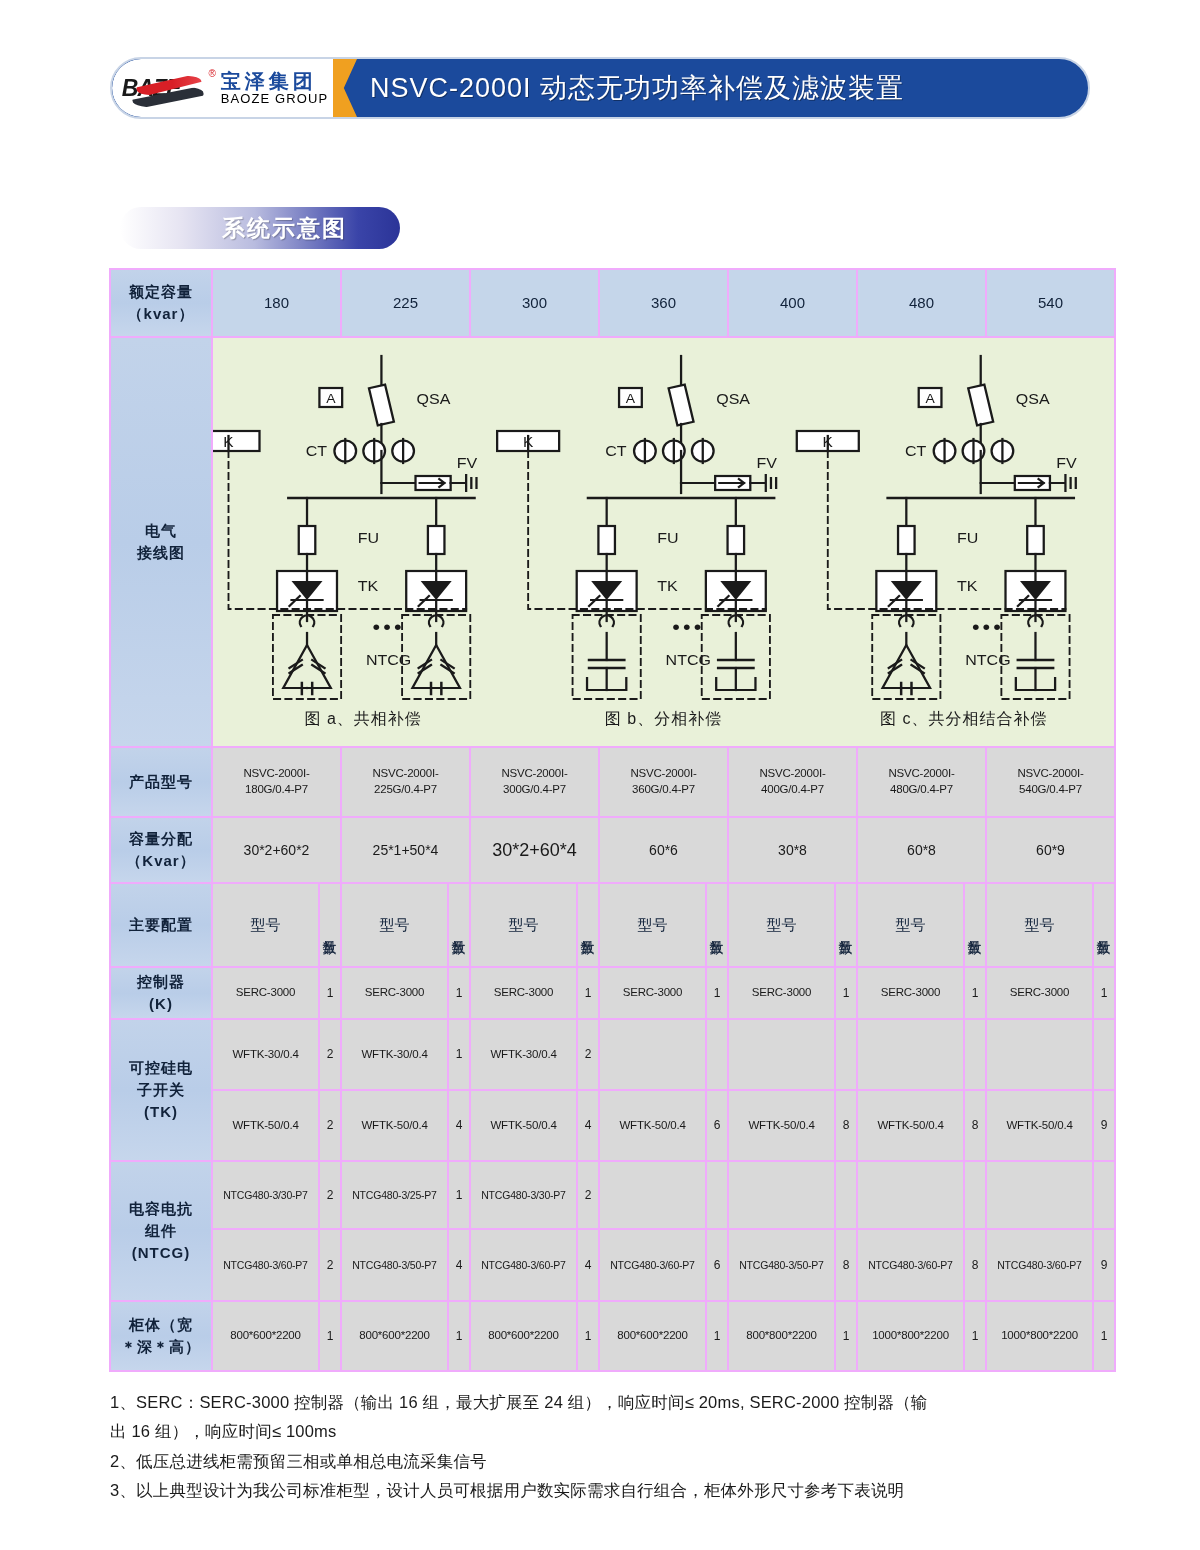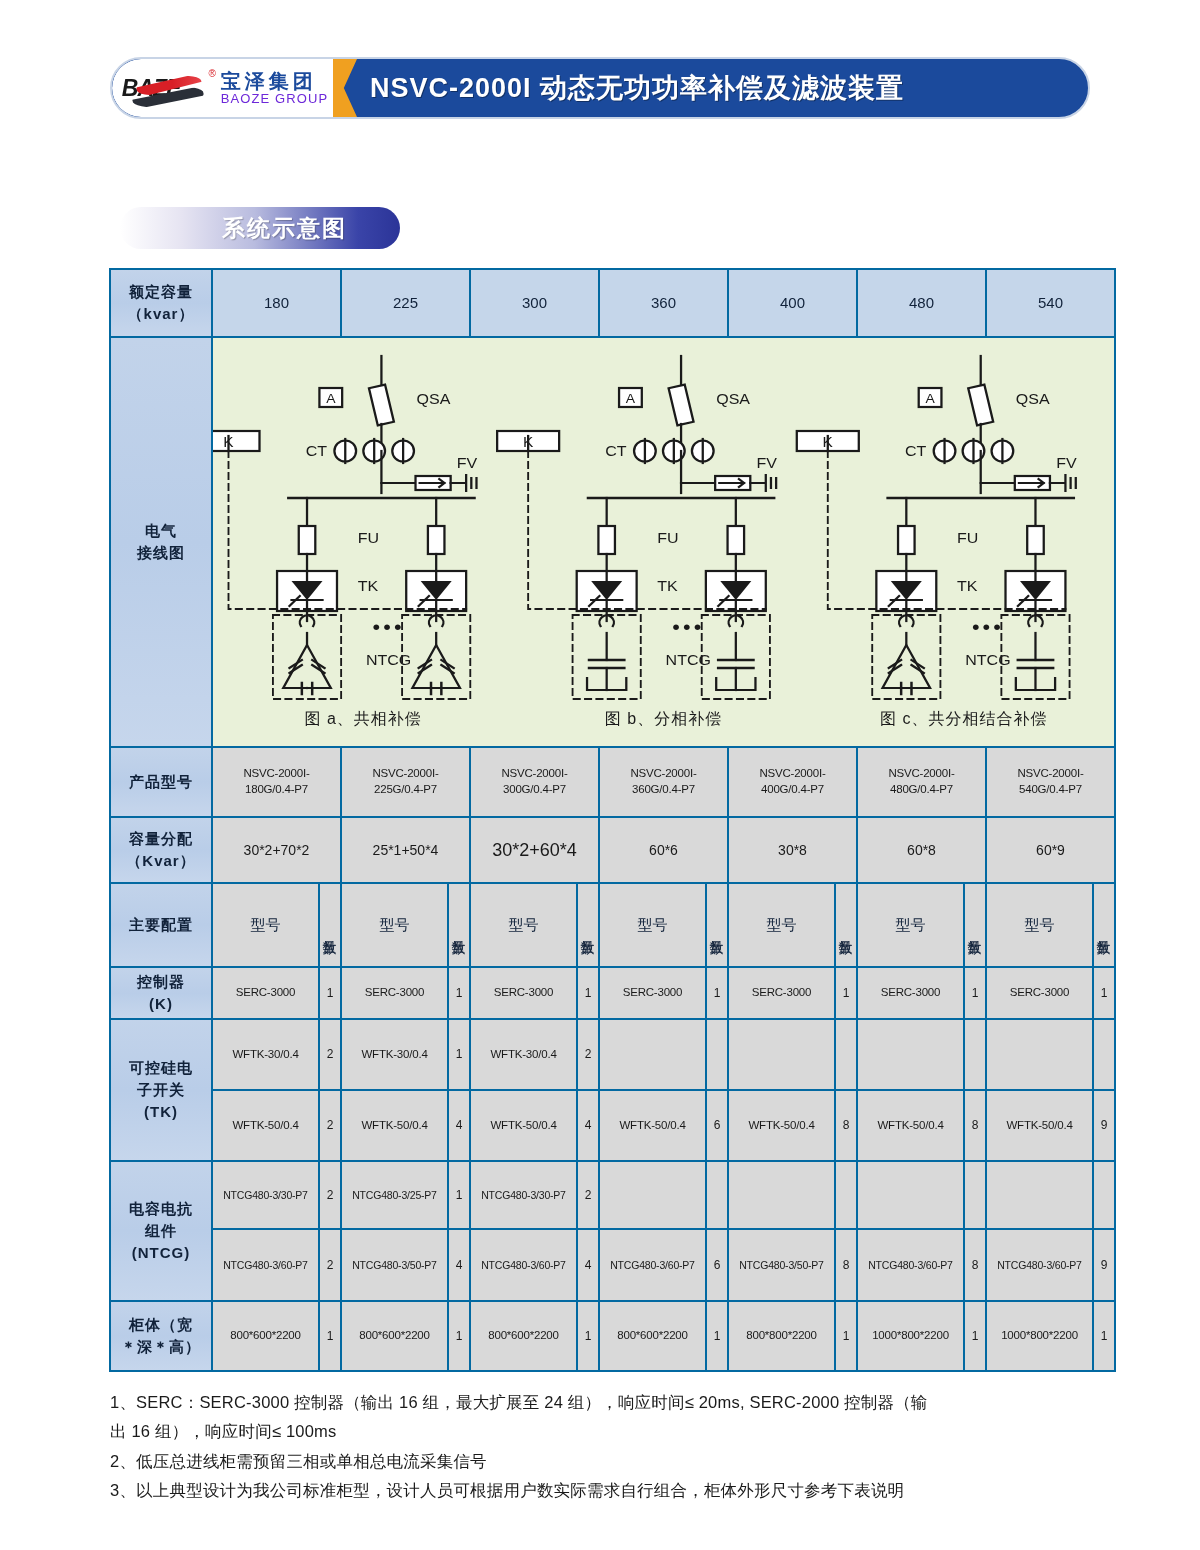--- a/index.html
+++ b/index.html
@@ -53,34 +53,34 @@
   }
   .logo-mark .reg {
     position:absolute; right:-2px; top:0px; font-size:10px; color:#d81f26;
   }
   .logo-text { display:flex; flex-direction:column; line-height:1.05; }
   .logo-cn {
     font-size:20px; font-weight:bold; color:#1b4a9c;
     letter-spacing:4px;
   }
   .logo-en {
-    font-size:13px; color:#6d28d9; letter-spacing:1.1px;
+    font-size:13px; color:#000000; letter-spacing:1.1px;
     font-family:"Liberation Sans", sans-serif;
   }
   .banner-notch {
     width:30px; background:#1b4a9c; position:relative;
   }
   .banner-notch:before {
     content:""; position:absolute; left:-1px; top:0; bottom:0; width:24px;
     background:#f0a020;
     clip-path:polygon(0 0,100% 0,45% 50%,100% 100%,0 100%);
   }
   .banner-title {
     flex:1; display:flex; align-items:center; padding-left:6px;
-    color:#ffffff; font-size:27px; font-weight:bold;
+    color:#ffffff; font-size:27px; font-weight:normal;
     letter-spacing:1px;
     text-shadow:1px 1px 0 rgba(0,0,0,.35);
   }
 
   
   .pill {
     position:absolute; left:120px; top:207px;
     width:280px; height:42px; border-radius:21px;
     background:linear-gradient(90deg,#ffffff 0%,#e6e4f2 22%,#b9bcdf 48%,#3a44a8 85%,#2b3498 100%);
     display:flex; align-items:center;
@@ -89,21 +89,21 @@
     margin-left:102px;
     color:#ffffff; font-size:23px; font-weight:bold; letter-spacing:2px;
     text-shadow:1px 1px 1px rgba(0,0,0,.25);
   }
 
   
   .tbl {
     position:absolute; left:109px; top:268px;
     width:980px;
     border-collapse:separate; border-spacing:2px;
-    background:#0369a1;
+    background:#f0abfc;
     table-layout:fixed;
   }
   .tbl td {
     background:#d9d9d9;
     text-align:center; vertical-align:middle;
     font-size:11px; color:#1a1a1a;
     padding:2px 1px;
     line-height:1.35;
   }
   td.lab {
@@ -501,21 +501,21 @@
       <span>NSVC-2000I-</span><br>
       <span>540G/0.4-P7</span>
     </td>
   </tr>
 
   <tr>
     <td class="lab" style="height:64px">
       <span>容量分配</span><br>
       <span>（Kvar）</span>
     </td>
-    <td colspan="2" style="font-size:14px">30*2+70*2</td>
+    <td colspan="2" style="font-size:14px">30*2+60*2</td>
     <td colspan="2" style="font-size:14px">25*1+50*4</td>
     <td colspan="2" style="font-size:18px">30*2+60*4</td>
     <td colspan="2" style="font-size:14px">60*6</td>
     <td colspan="2" style="font-size:14px">30*8</td>
     <td colspan="2" style="font-size:14px">60*8</td>
     <td colspan="2" style="font-size:14px">60*9</td>
   </tr>
 
   <tr>
     <td class="lab" style="height:82px">主要配置</td>

